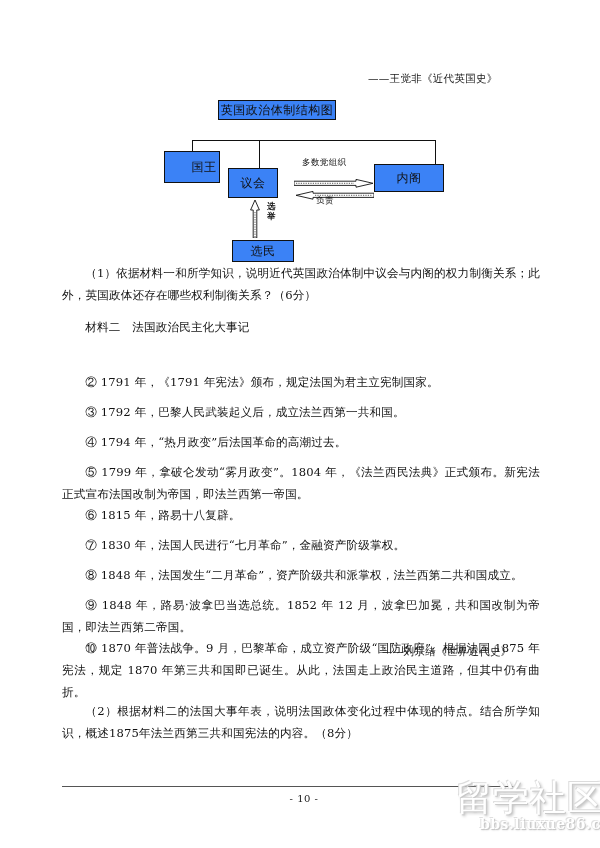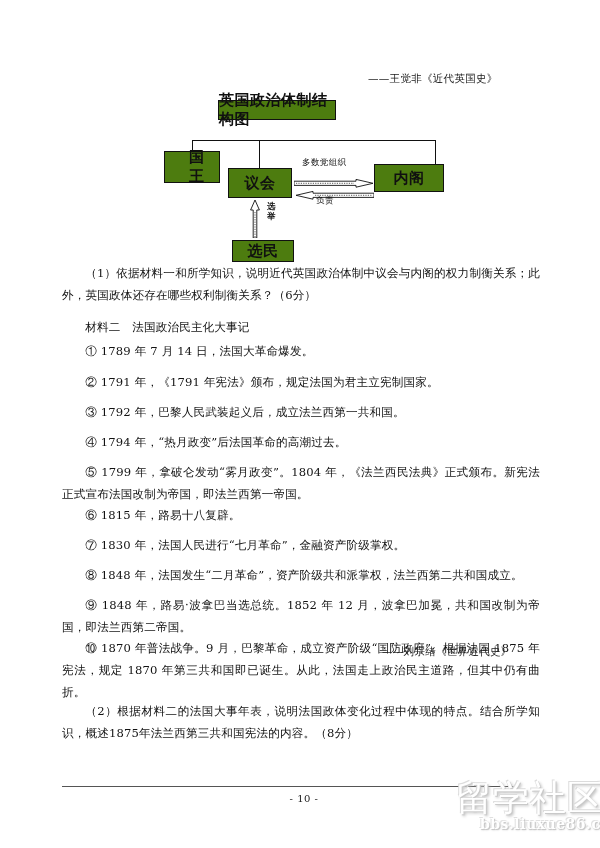--- a/index.html
+++ b/index.html
@@ -37,33 +37,33 @@
   .diagram {
     position: absolute;
     left: 150px;
     top: 100px;
     width: 320px;
     height: 168px;
   }
   .dbox {
     position: absolute;
     border: 1.1px solid #111;
-    background: #4d7c0f;
+    background: #3b82f6;
     display: flex;
     align-items: center;
     justify-content: center;
-    font-size: 15px;
-    font-weight: bold;
+    font-size: 12px;
+    font-weight: normal;
     letter-spacing: .5px;
     color: #101010;
     box-sizing: border-box;
   }
   .box-title { left: 68px;  top: 0px;   width: 118px; height: 20px; }
   .box-king  { left: 14px;  top: 51px;  width: 56px;  height: 32px; padding-left: 24px; }
-  .box-parl  { left: 78px;  top: 68px;  width: 64px;  height: 30px; }
+  .box-parl  { left: 78px;  top: 68px;  width: 50px;  height: 30px; }
   .box-cab   { left: 224px; top: 64px;  width: 70px;  height: 28px; }
   .box-voter { left: 82px;  top: 140px; width: 62px;  height: 22px; }
 
   .line { position: absolute; background: #111; }
   
   .bar-h   { left: 42px;  top: 40px;  width: 244px; height: 1.1px; }
   .bar-d1  { left: 42px;  top: 40px;  width: 1.1px; height: 11px; }
   .bar-d2  { left: 109px; top: 40px;  width: 1.1px; height: 28px; }
   .bar-d3  { left: 285px; top: 40px;  width: 1.1px; height: 24px; }
 
@@ -232,21 +232,20 @@
       </svg>
     </div>
 
     <div class="lab-elect">选举</div>
   </div>
 
   <div class="para indent q1">（1）依据材料一和所学知识，说明近代英国政治体制中议会与内阁的权力制衡关系；此外，英国政体还存在哪些权利制衡关系？（6分）</div>
 
   <div class="para indent mat2">材料二　法国政治民主化大事记</div>
 
-  <div class="para ev ev1">① 1789 年 7 月 14 日，法国大革命爆发。</div>
   <div class="para ev ev2">② 1791 年，《1791 年宪法》颁布，规定法国为君主立宪制国家。</div>
   <div class="para ev ev3">③ 1792 年，巴黎人民武装起义后，成立法兰西第一共和国。</div>
   <div class="para ev ev4">④ 1794 年，“热月政变”后法国革命的高潮过去。</div>
   <div class="para ev ev5">⑤ 1799 年，拿破仑发动“雾月政变”。1804 年，《法兰西民法典》正式颁布。新宪法正式宣布法国改制为帝国，即法兰西第一帝国。</div>
   <div class="para ev ev6">⑥ 1815 年，路易十八复辟。</div>
   <div class="para ev ev7">⑦ 1830 年，法国人民进行“七月革命”，金融资产阶级掌权。</div>
   <div class="para ev ev8">⑧ 1848 年，法国发生“二月革命”，资产阶级共和派掌权，法兰西第二共和国成立。</div>
   <div class="para ev ev9">⑨ 1848 年，路易·波拿巴当选总统。1852 年 12 月，波拿巴加冕，共和国改制为帝国，即法兰西第二帝国。</div>
   <div class="para ev ev10">⑩ 1870 年普法战争。9 月，巴黎革命，成立资产阶级“国防政府”。根据法国 1875 年宪法，规定 1870 年第三共和国即已诞生。从此，法国走上政治民主道路，但其中仍有曲折。</div>
 

